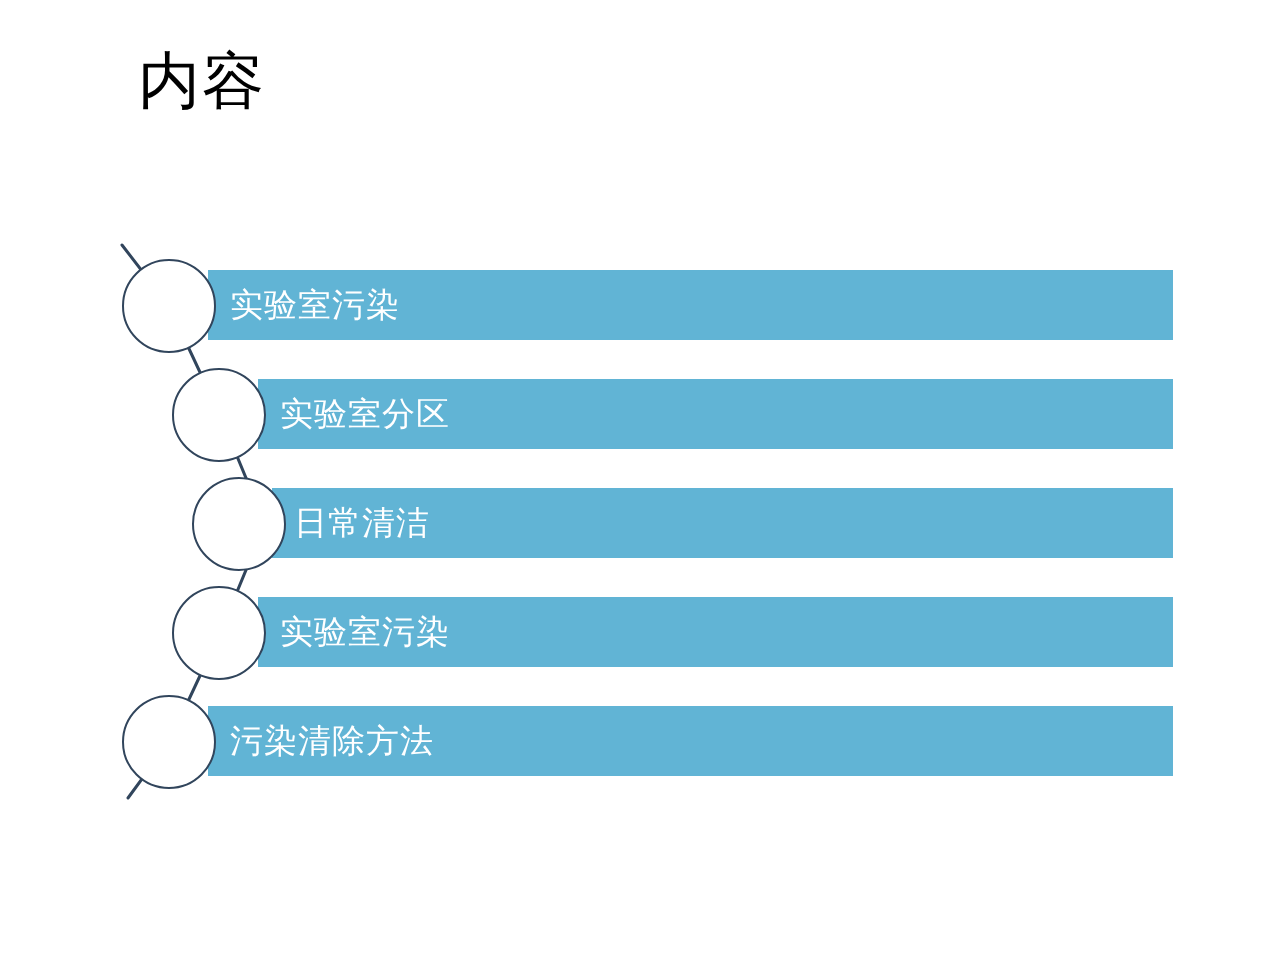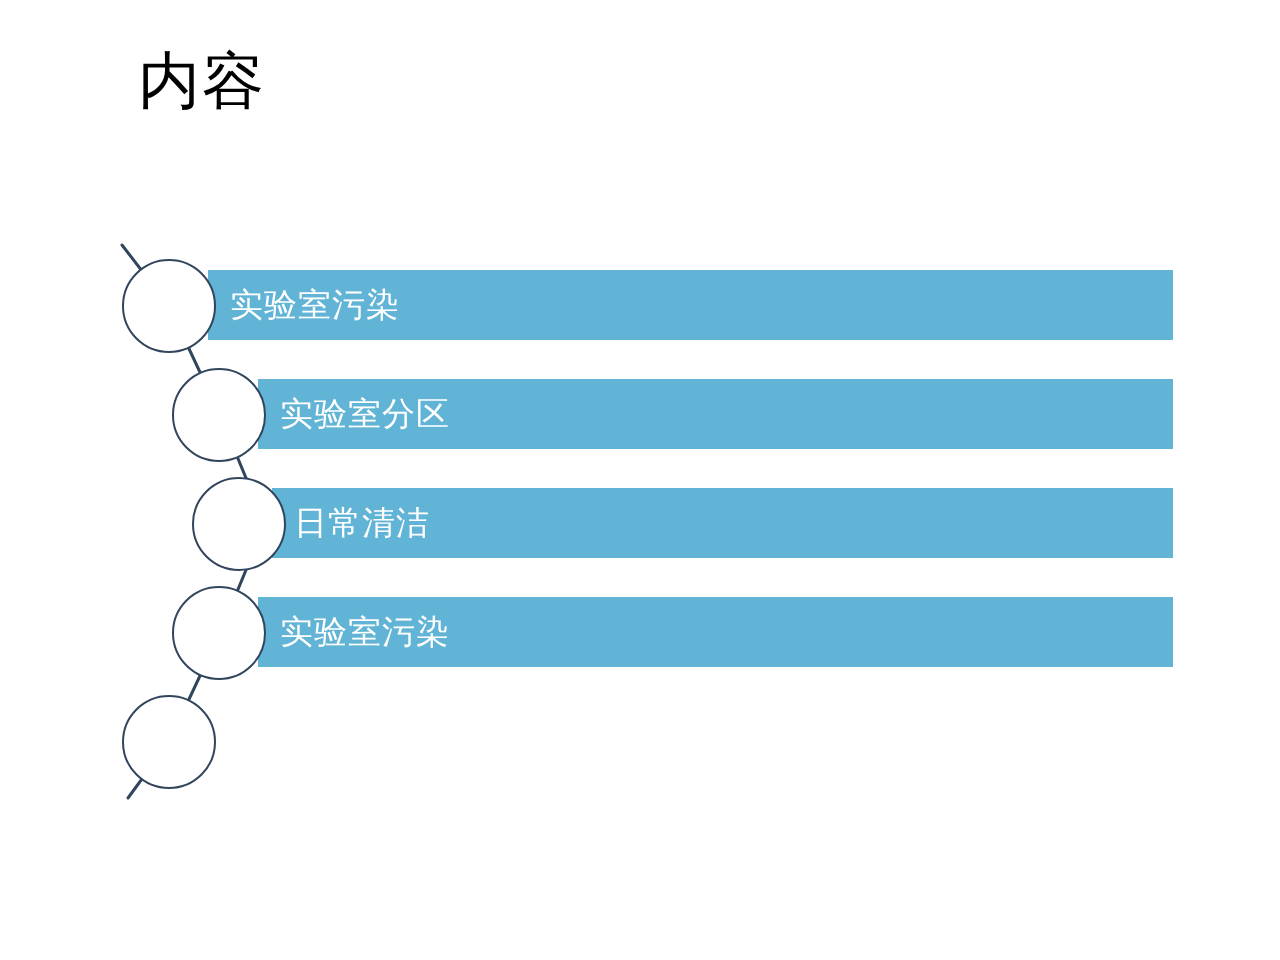--- a/index.html
+++ b/index.html
@@ -91,20 +91,23 @@
     </div>
 
     <div class="bar" style="left:272px; top:488px; width:901px;">
       <span class="bar-label">日常清洁</span>
     </div>
 
     <div class="bar" style="left:258px; top:597px; width:915px;">
       <span class="bar-label">实验室污染</span>
     </div>
 
+    <div class="bar" style="left:208px; top:706px; width:965px;">
+      <span class="bar-label">污染清除方法</span>
+    </div>
 
     <div class="node-circle" style="left:122px; top:259px; width:94px; height:94px;"></div>
     <div class="node-circle" style="left:172px; top:368px; width:94px; height:94px;"></div>
     <div class="node-circle" style="left:192px; top:477px; width:94px; height:94px;"></div>
     <div class="node-circle" style="left:172px; top:586px; width:94px; height:94px;"></div>
     <div class="node-circle" style="left:122px; top:695px; width:94px; height:94px;"></div>
 
   </div>
 </div>
 

